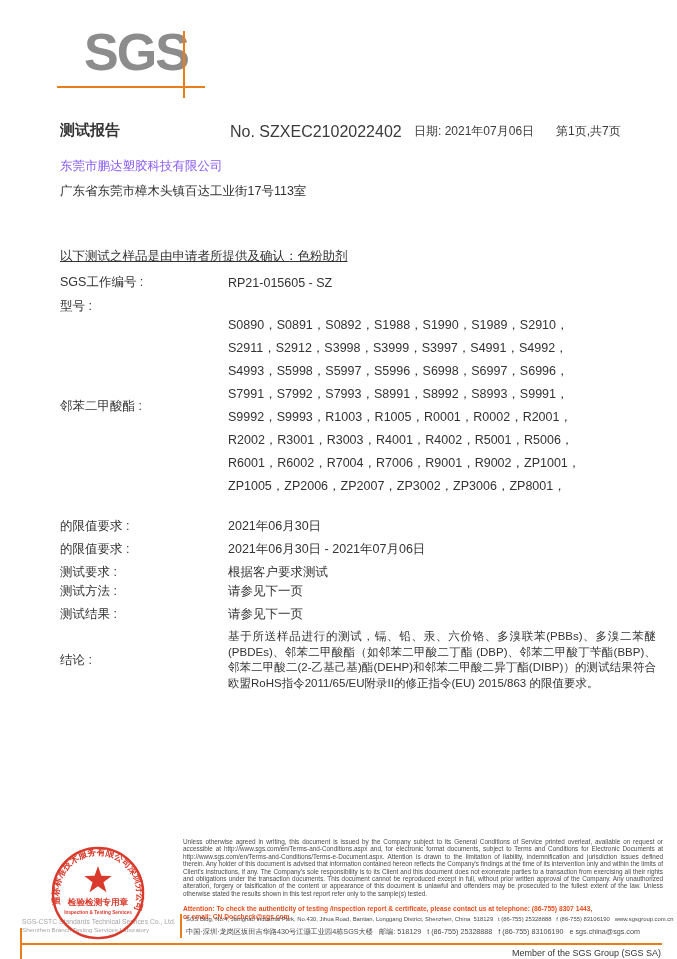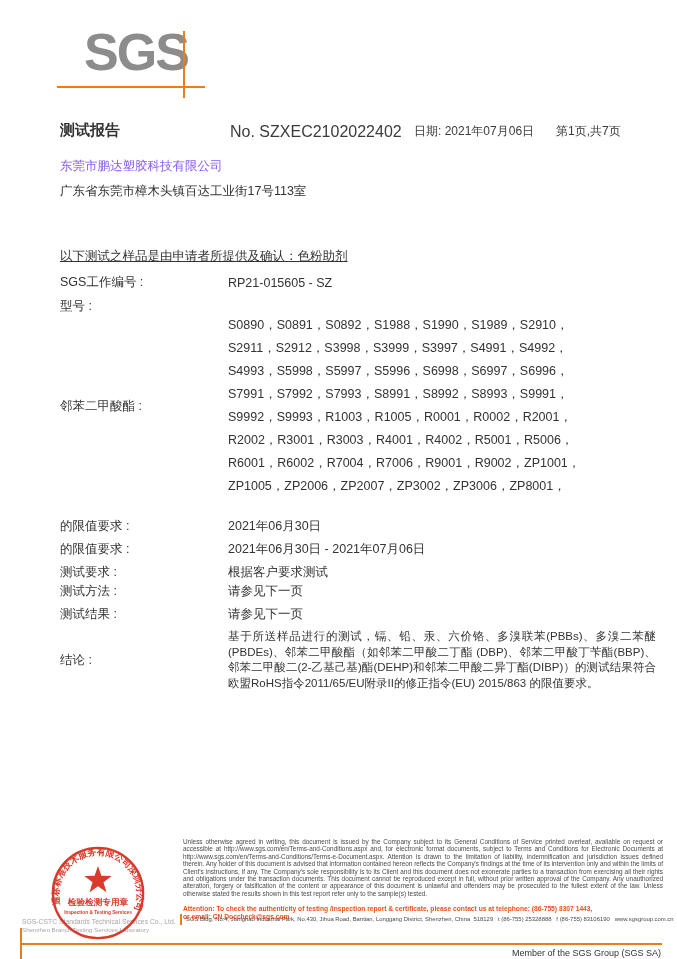--- a/index.html
+++ b/index.html
@@ -140,20 +140,21 @@
 
   <div class="legal">Unless otherwise agreed in writing, this document is issued by the Company subject to its General Conditions of Service printed overleaf, available on request or accessible at http://www.sgs.com/en/Terms-and-Conditions.aspx and, for electronic format documents, subject to Terms and Conditions for Electronic Documents at http://www.sgs.com/en/Terms-and-Conditions/Terms-e-Document.aspx. Attention is drawn to the limitation of liability, indemnification and jurisdiction issues defined therein. Any holder of this document is advised that information contained hereon reflects the Company's findings at the time of its intervention only and within the limits of Client's instructions, if any. The Company's sole responsibility is to its Client and this document does not exonerate parties to a transaction from exercising all their rights and obligations under the transaction documents. This document cannot be reproduced except in full, without prior written approval of the Company. Any unauthorized alteration, forgery or falsification of the content or appearance of this document is unlawful and offenders may be prosecuted to the fullest extent of the law. Unless otherwise stated the results shown in this test report refer only to the sample(s) tested.</div>
 
   <div class="attention">
     <div>Attention: To check the authenticity of testing /inspection report &amp; certificate, please contact us at telephone: (86-755) 8307 1443,</div>
     <div>or email: CN.Doccheck@sgs.com</div>
   </div>
 
   <div class="addr-block">
     <div class="addr-en">SGS Bldg, No.4, Jianghao Industrial Park, No.430, Jihua Road, Bantian, Longgang District, Shenzhen, China  518129   t (86-755) 25328888   f (86-755) 83106190   www.sgsgroup.com.cn</div>
+    <div class="addr-cn">中国·深圳·龙岗区坂田吉华路430号江灏工业园4栋SGS大楼   邮编: 518129   t (86-755) 25328888   f (86-755) 83106190   e sgs.china@sgs.com</div>
   </div>
 
   <div class="footer-rule"></div>
   <div class="footer-corner-v"></div>
   <div class="member-line">Member of the SGS Group (SGS SA)</div>
 
   <div class="company-lines">
     <div class="company-l1">SGS-CSTC Standards Technical Services Co., Ltd.</div>
     <div class="company-l2">Shenzhen Branch Testing Services Laboratory</div>
   </div>

